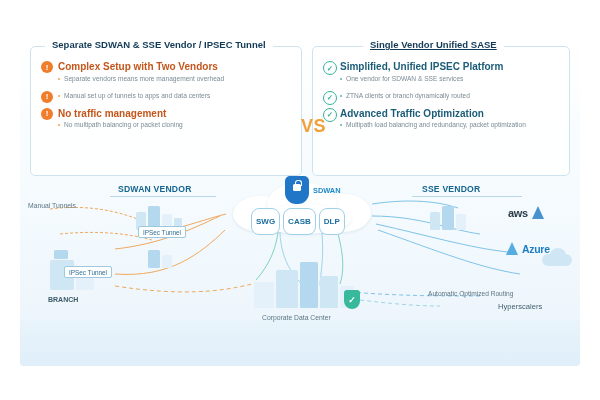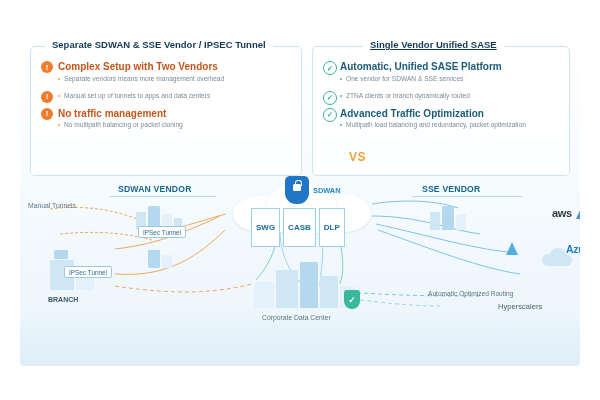--- a/index.html
+++ b/index.html
@@ -112,26 +112,25 @@
     font-weight: bold;
     color: #ffffff;
   }
   .ico.warn  { background: #ef7d2b; }
   .ico.check { background: #ffffff; border: 1.4px solid #35b39a; color: #35b39a; font-size: 7.5px; }
 
   
   .vs {
     position: absolute;
     left: 281px;
-    top: 116px;
-    font-size: 12px;
+    top: 82px;
+    font-size: 18px;
     font-weight: bold;
     color: #f2a03c;
     letter-spacing: 0.5px;
-    padding-left: 48px;
   }
 
   
   .sec-head {
     position: absolute;
     font-size: 8.6px;
     font-weight: bold;
     color: #16658f;
     letter-spacing: 0.2px;
   }
@@ -208,26 +207,26 @@
   }
   .pills {
     position: absolute;
     left: 24px;
     top: 34px;
     display: flex;
     gap: 3px;
   }
   .pill {
     border: 1px solid #9fd0ea;
-    border-radius: 0;
+    border-radius: 8px;
     background: #ffffff;
     font-size: 8px;
     font-weight: bold;
     color: #1a6e9e;
-    padding: 14px 4px;
+    padding: 8px 4px;
     line-height: 9px;
   }
 
   
   .node { position: absolute; }
   .node-label {
     position: absolute;
     font-size: 6.8px;
     color: #5d7682;
     white-space: nowrap;
@@ -265,21 +264,20 @@
     position: absolute;
     display: flex;
     align-items: center;
     gap: 4px;
   }
   .vendor .txt {
     font-size: 11px;
     font-weight: bold;
     color: #2a3b47;
     letter-spacing: -0.3px;
-    margin-left: 44px;
   }
   .vendor .txt.azure { color: #1d7fc3; font-size: 10.5px; }
   .tri {
     width: 0; height: 0;
     border-left: 6px solid transparent;
     border-right: 6px solid transparent;
     border-bottom: 13px solid #2c7fc4;
     opacity: 0.85;
   }
   .hyperscalers {
@@ -356,21 +354,21 @@
           <div class="bullet-sub">No multipath balancing or packet cloning</div>
         </div>
       </div>
     </div>
 
     <div class="panel right">
       <div class="panel-title">Single Vendor Unified SASE</div>
       <div class="bullets">
         <div class="bullet">
           <span class="ico check">✓</span>
-          <div class="bullet-head">Automatic, Unified SASE Platform</div>
+          <div class="bullet-head">Simplified, Unified IPSEC Platform</div>
           <div class="bullet-sub">One vendor for SDWAN &amp; SSE services</div>
         </div>
         <div class="bullet">
           <span class="ico check">✓</span>
           <div class="bullet-sub">ZTNA clients or branch dynamically routed</div>
         </div>
         <div class="bullet">
           <span class="ico check">✓</span>
           <div class="bullet-head">Advanced Traffic Optimization</div>
           <div class="bullet-sub">Multipath load balancing and redundancy, packet optimization</div>

